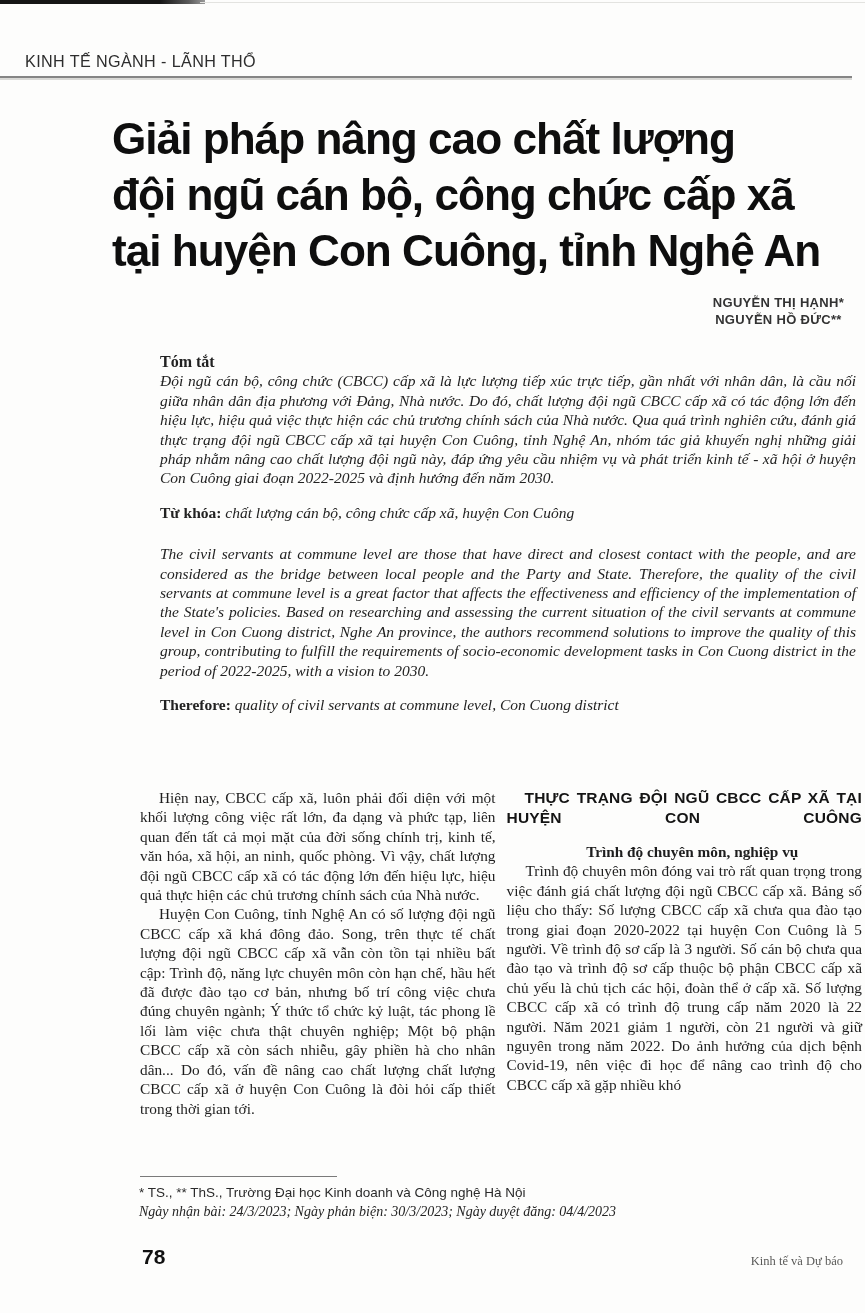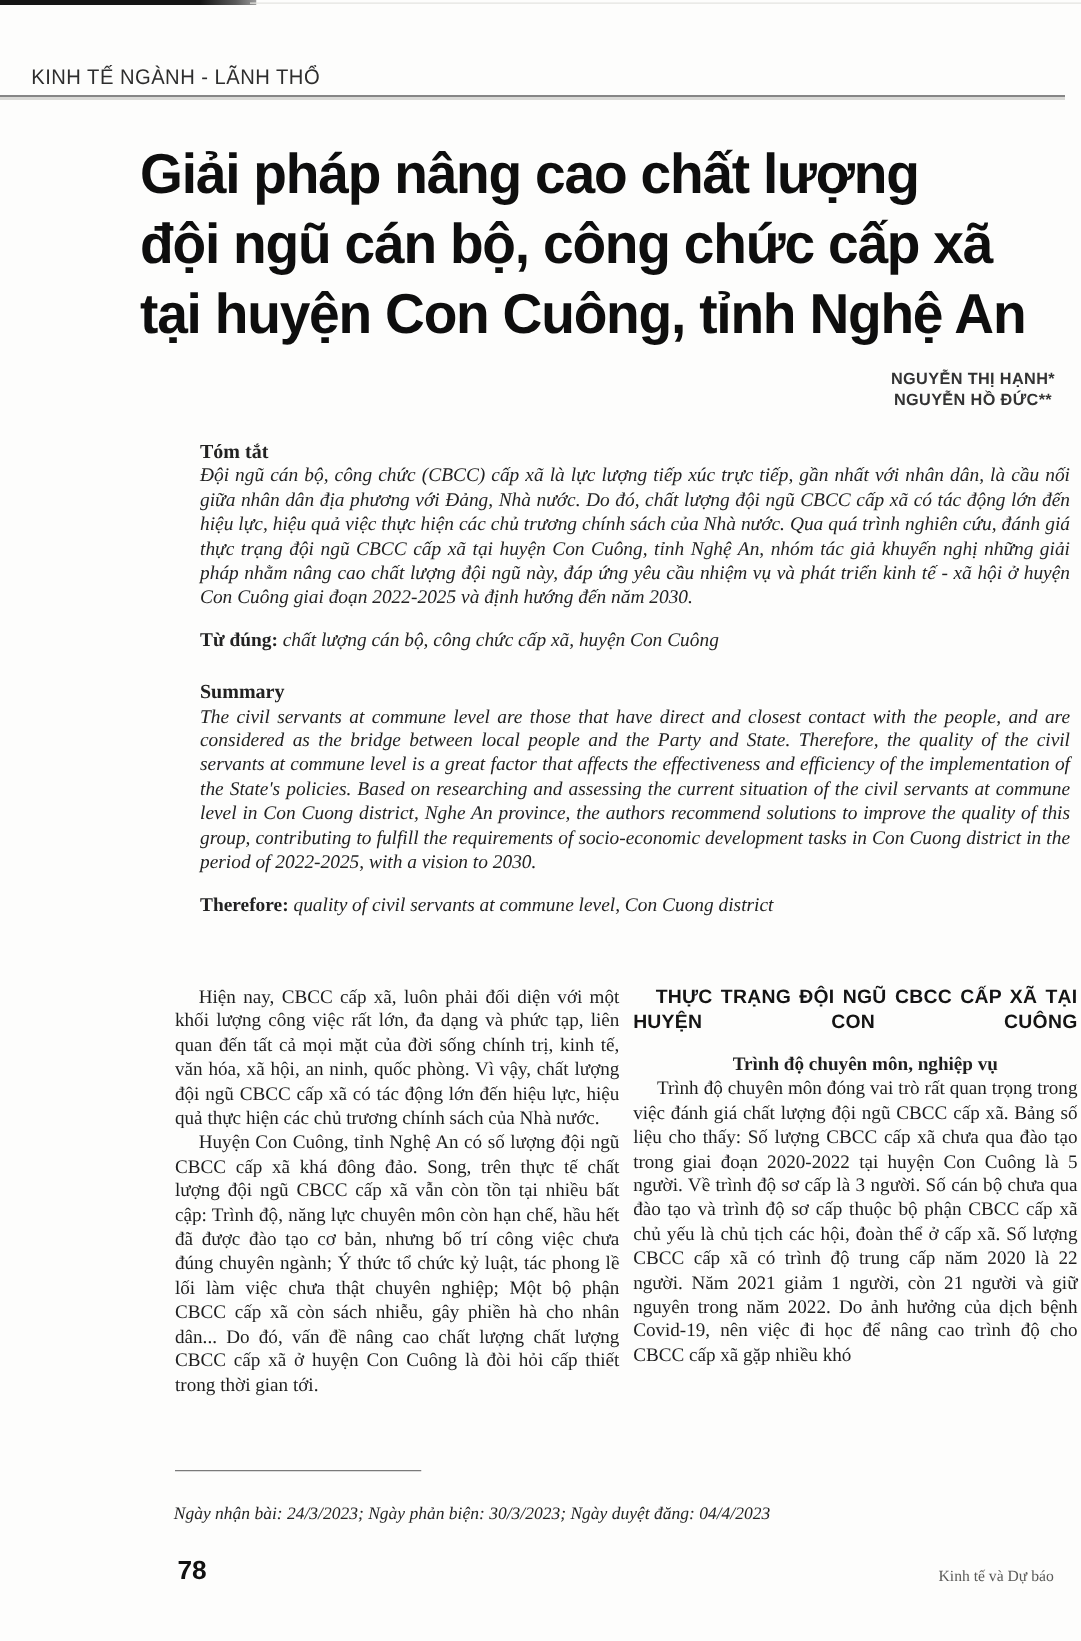--- a/index.html
+++ b/index.html
@@ -89,41 +89,41 @@
 
   <div class="authors">
     <span>NGUYỄN THỊ HẠNH*</span>
     <span>NGUYỄN HỒ ĐỨC**</span>
   </div>
 
   <div class="front">
     <div class="blk-heading">Tóm tắt</div>
     <p>Đội ngũ cán bộ, công chức (CBCC) cấp xã là lực lượng tiếp xúc trực tiếp, gần nhất với nhân dân, là cầu nối giữa nhân dân địa phương với Đảng, Nhà nước. Do đó, chất lượng đội ngũ CBCC cấp xã có tác động lớn đến hiệu lực, hiệu quả việc thực hiện các chủ trương chính sách của Nhà nước. Qua quá trình nghiên cứu, đánh giá thực trạng đội ngũ CBCC cấp xã tại huyện Con Cuông, tỉnh Nghệ An, nhóm tác giả khuyến nghị những giải pháp nhằm nâng cao chất lượng đội ngũ này, đáp ứng yêu cầu nhiệm vụ và phát triển kinh tế - xã hội ở huyện Con Cuông giai đoạn 2022-2025 và định hướng đến năm 2030.</p>
     <div class="kw">
-      <span class="lbl">Từ đúng:</span><span class="val"> chất lượng cán bộ, công chức cấp xã, huyện Con Cuông</span>
+      <span class="lbl">Từ khóa:</span><span class="val"> chất lượng cán bộ, công chức cấp xã, huyện Con Cuông</span>
     </div>
     <div class="gap"></div>
-    <div class="blk-heading">Summary</div>
     <p>The civil servants at commune level are those that have direct and closest contact with the people, and are considered as the bridge between local people and the Party and State. Therefore, the quality of the civil servants at commune level is a great factor that affects the effectiveness and efficiency of the implementation of the State's policies. Based on researching and assessing the current situation of the civil servants at commune level in Con Cuong district, Nghe An province, the authors recommend solutions to improve the quality of this group, contributing to fulfill the requirements of socio-economic development tasks in Con Cuong district in the period of 2022-2025, with a vision to 2030.</p>
     <div class="kw">
       <span class="lbl">Therefore:</span><span class="val"> quality of civil servants at commune level, Con Cuong district</span>
     </div>
   </div>
 
   <div class="columns">
     <div class="col">
       <p>Hiện nay, CBCC cấp xã, luôn phải đối diện với một khối lượng công việc rất lớn, đa dạng và phức tạp, liên quan đến tất cả mọi mặt của đời sống chính trị, kinh tế, văn hóa, xã hội, an ninh, quốc phòng. Vì vậy, chất lượng đội ngũ CBCC cấp xã có tác động lớn đến hiệu lực, hiệu quả thực hiện các chủ trương chính sách của Nhà nước.</p>
       <p>Huyện Con Cuông, tỉnh Nghệ An có số lượng đội ngũ CBCC cấp xã khá đông đảo. Song, trên thực tế chất lượng đội ngũ CBCC cấp xã vẫn còn tồn tại nhiều bất cập: Trình độ, năng lực chuyên môn còn hạn chế, hầu hết đã được đào tạo cơ bản, nhưng bố trí công việc chưa đúng chuyên ngành; Ý thức tổ chức kỷ luật, tác phong lề lối làm việc chưa thật chuyên nghiệp; Một bộ phận CBCC cấp xã còn sách nhiễu, gây phiền hà cho nhân dân... Do đó, vấn đề nâng cao chất lượng chất lượng CBCC cấp xã ở huyện Con Cuông là đòi hỏi cấp thiết trong thời gian tới.</p>
     </div>
     <div class="col">
       <div class="col-heading right">THỰC TRẠNG ĐỘI NGŨ CBCC CẤP XÃ TẠI HUYỆN CON CUÔNG</div>
       <div class="subheading">Trình độ chuyên môn, nghiệp vụ</div>
       <p>Trình độ chuyên môn đóng vai trò rất quan trọng trong việc đánh giá chất lượng đội ngũ CBCC cấp xã. Bảng số liệu cho thấy: Số lượng CBCC cấp xã chưa qua đào tạo trong giai đoạn 2020-2022 tại huyện Con Cuông là 5 người. Về trình độ sơ cấp là 3 người. Số cán bộ chưa qua đào tạo và trình độ sơ cấp thuộc bộ phận CBCC cấp xã chủ yếu là chủ tịch các hội, đoàn thể ở cấp xã. Số lượng CBCC cấp xã có trình độ trung cấp năm 2020 là 22 người. Năm 2021 giảm 1 người, còn 21 người và giữ nguyên trong năm 2022. Do ảnh hưởng của dịch bệnh Covid-19, nên việc đi học để nâng cao trình độ cho CBCC cấp xã gặp nhiều khó</p>
     </div>
   </div>
 
   <div class="fn-rule"></div>
+  <div class="fn-affil">* TS., ** ThS., Trường Đại học Kinh doanh và Công nghệ Hà Nội</div>
   <div class="fn-dates">Ngày nhận bài: 24/3/2023; Ngày phản biện: 30/3/2023; Ngày duyệt đăng: 04/4/2023</div>
 
   <div class="pagenum">78</div>
   <div class="journal">Kinh tế và Dự báo</div>
 
 </div>
 
 </body></html>

